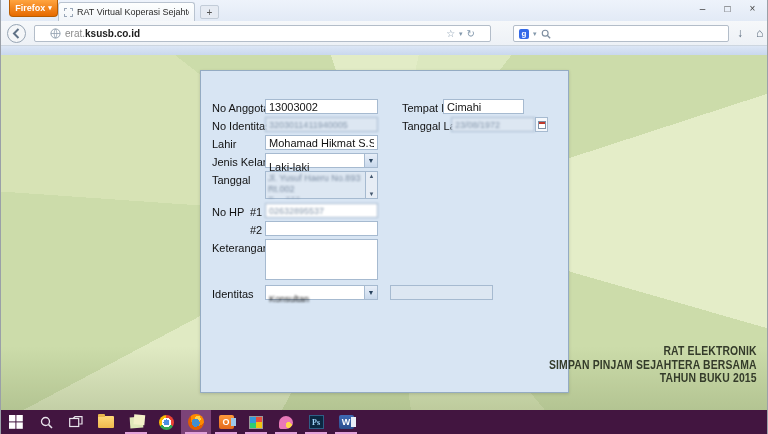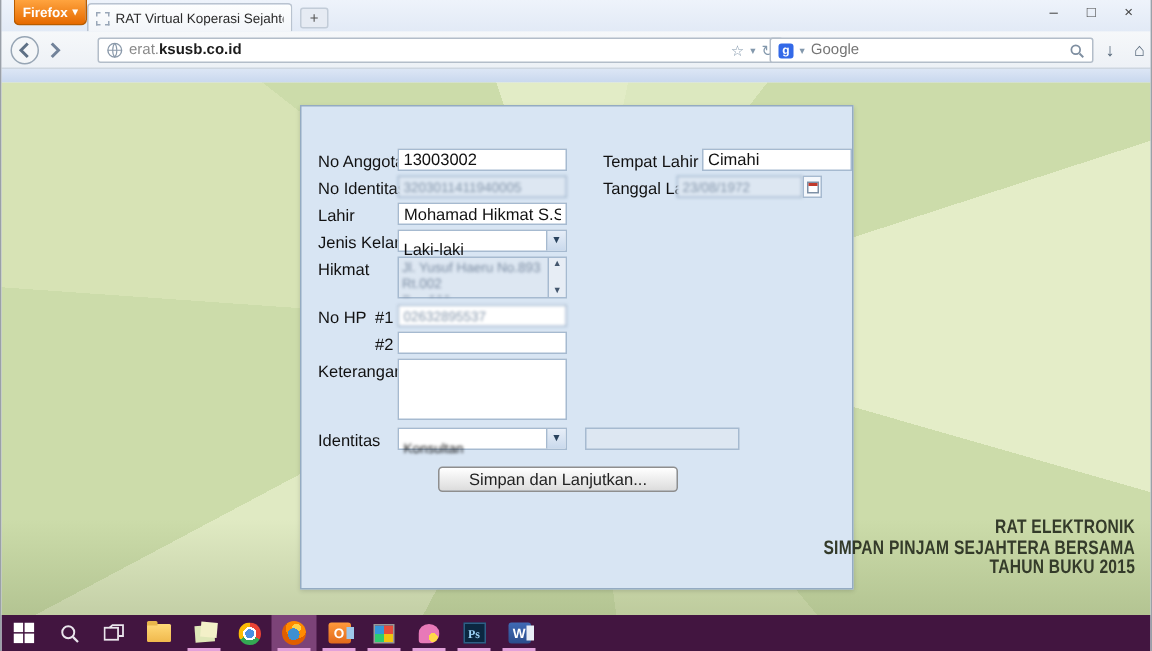--- a/index.html
+++ b/index.html
@@ -25,23 +25,23 @@
             display:flex; align-items:center; justify-content:center; }
   .winctl { position:absolute; right:2px; top:0; display:flex; }
   .winctl span { width:25px; height:17px; display:flex; align-items:center; justify-content:center;
                  font-size:10px; color:#444; }
   .navbar { position:absolute; top:21px; left:0; right:0; height:25px;
             background:linear-gradient(#f6f8fa,#edf1f6); border-bottom:1px solid #cdd6e0; }
   .navbtn { position:absolute; display:flex; align-items:center; justify-content:center; }
   .back { left:6px; top:24px; width:19px; height:19px; border-radius:50%;
           border:1px solid #97a5b4; background:#f4f6f8; }
   .fwd  { left:28px; top:27px; width:14px; height:13px; }
-  .urlbar { position:absolute; left:64px; top:25px; width:457px; height:17px; background:#fff;
+  .urlbar { position:absolute; left:33px; top:25px; width:457px; height:17px; background:#fff;
             border:1px solid #b3bdc9; border-radius:2px; display:flex; align-items:center;
-            gap:4px; padding:0 5px; }
+            gap:4px; padding:0 15px; }
   .url-text { font-size:10px; }
   .url-text .pre { color:#8a8a8a; }
   .url-text .dom { color:#1c1c1c; font-weight:bold; }
   .urlbar .sp { flex:1; }
   .mini { font-size:10px; color:#8398ac; }
   .mini.dd { font-size:7px; }
   .searchbox { position:absolute; left:512px; top:25px; width:216px; height:17px; background:#fff;
                border:1px solid #b3bdc9; border-radius:2px; display:flex; align-items:center;
                gap:4px; padding:0 5px; }
   .gicon { width:10px; height:10px; background:#3369e8; border-radius:2px; color:#fff;
@@ -174,21 +174,20 @@
     </svg>
     <span class="url-text"><span class="pre">erat.</span><span class="dom">ksusb.co.id</span></span>
     <span class="sp"></span>
     <span class="mini">☆</span>
     <span class="mini dd">▾</span>
     <span class="mini">↻</span>
   </div>
   <div class="searchbox">
     <span class="gicon">g</span>
     <span class="mini dd">▾</span>
-    <input class="search-ph" placeholder="Google" style="">
     <svg width="10" height="10" viewBox="0 0 12 12">
       <circle cx="5" cy="5" r="3.5" fill="none" stroke="#7e8ea0" stroke-width="1.4"></circle>
       <path d="M8 8 L11 11" stroke="#7e8ea0" stroke-width="1.6"></path>
     </svg>
   </div>
   <span class="tbico" style="left:736px;">↓</span>
   <span class="tbico" style="left:755px;">⌂</span>
 
   <div class="page">
     <div class="page-strip"></div>
@@ -204,21 +203,21 @@
 
       <span class="flabel" style="left:11px; top:67px;">Lahir</span>
       <input class="fin" style="left: 64px; top: 64px; width: 113px;" value="Mohamad Hikmat S.SOS">
 
       <span class="flabel" style="left:11px; top:85px;">Jenis Kelamin</span>
       <div class="selbox" style="left:64px; top:82px; width:113px;">
         <span class="val">Laki-laki</span>
         <span class="trigger">▼</span>
       </div>
 
-      <span class="flabel" style="left:11px; top:103px;">Hikmat</span>
+      <span class="flabel" style="left:11px; top:103px;">Tanggal</span>
       <div class="alamat-wrap" style="left:64px; top:100px; width:113px; height:28px;">
         <div class="alamat-text blurred">
           <div>Jl. Yusuf Haeru No.893 Rt.002</div>
           <div>Rw. 009 sayang</div>
         </div>
         <div class="ascroll">
           <span>▲</span>
           <span>▼</span>
         </div>
       </div>
@@ -233,24 +232,23 @@
       <span class="flabel" style="left:11px; top:171px;">Keterangan</span>
       <textarea class="tarea" style="left: 64px; top: 168px; width: 113px; height: 41px;"></textarea>
 
       <span class="flabel" style="left:11px; top:217px;">Identitas</span>
       <div class="selbox dis" style="left:64px; top:214px; width:113px;">
         <span class="val blurred" style="font-size:9px;">Konsultan</span>
         <span class="trigger">▼</span>
       </div>
       <input class="fin dis" style="left: 189px; top: 214px; width: 103px;" value="">
 
-      <button class="submit">Simpan dan Lanjutkan...</button>
 
       <span class="flabel" style="left:201px; top:31px;">Tempat Lahir</span>
-      <input class="fin" style="left: 267px; top: 28px; width: 100px;" value="Cimahi">
+      <input class="fin" style="left: 242px; top: 28px; width: 81px;" value="Cimahi">
 
       <span class="flabel" style="left:201px; top:49px;">Tanggal Lahir</span>
       <input class="fin dis blurred" style="left: 250px; top: 46px; width: 84px; font-size: 9px;" value="23/08/1972">
       <div class="calbtn" style="left:334px; top:46px;">
         <span class="calico"></span>
       </div>
     </div>
 
     <div class="footer">
       <div>RAT ELEKTRONIK</div>

